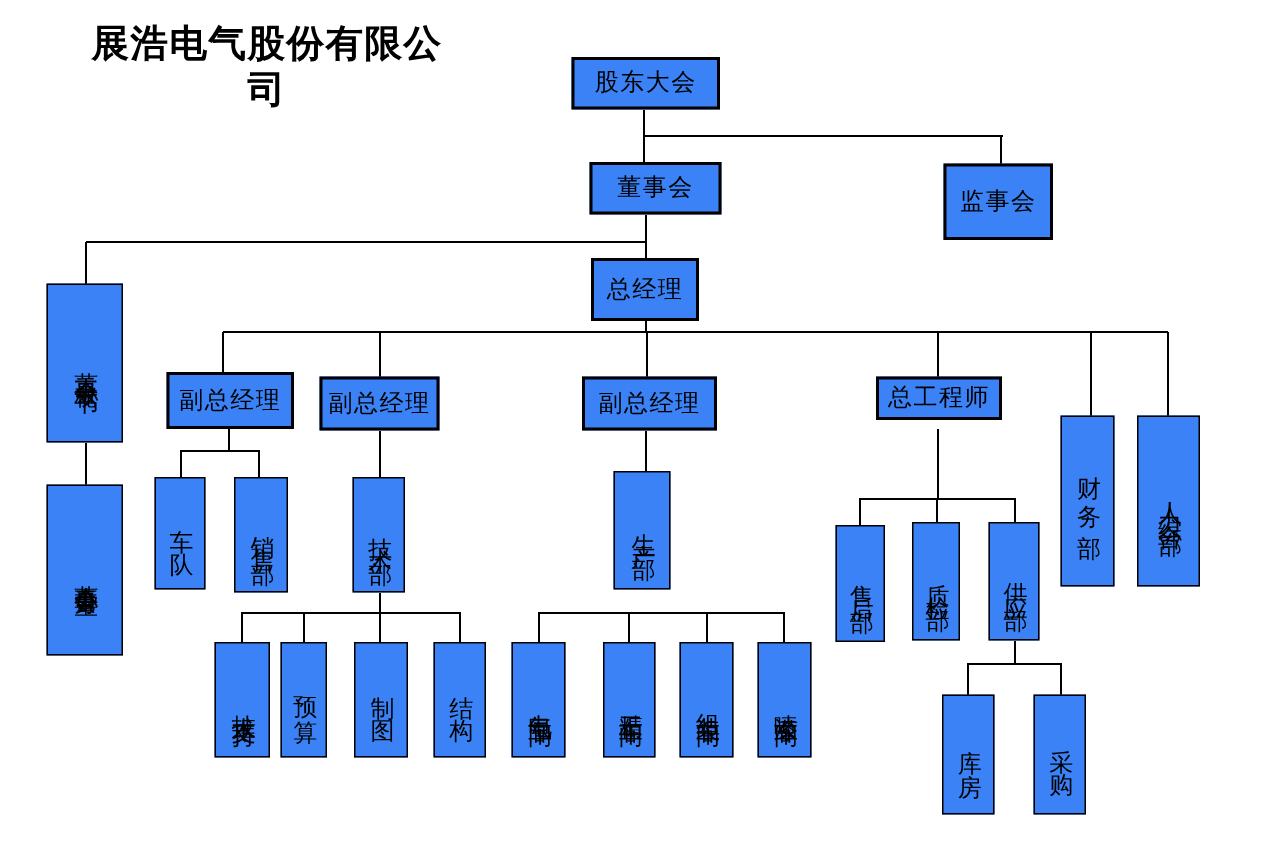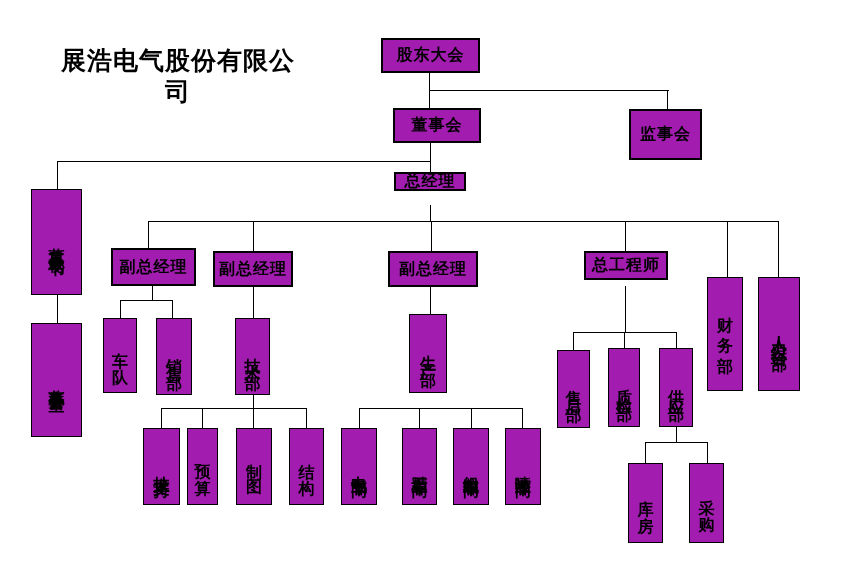--- a/index.html
+++ b/index.html
@@ -1,23 +1,23 @@
 <!DOCTYPE html>
 <html><head>
 <meta charset="utf-8">
 <style>
   html,body{margin:0;padding:0;background:#ffffff;}
   #canvas{
     position:relative;width:847px;height:561px;background:#ffffff;overflow:hidden;
     font-family:"Liberation Sans","DejaVu Sans",sans-serif;color:#000;
   }
   .title{position:absolute;left:50px;top:14px;width:256px;text-align:center;
-    font-weight:bold;font-size:25px;line-height:31px;letter-spacing:1px;margin-top:31px;}
-  .box{position:absolute;border:2px solid #000;background:#a21caf;box-sizing:border-box;
-    display:flex;align-items:center;justify-content:center;font-weight:bold;}
+    font-weight:bold;font-size:25px;line-height:31px;letter-spacing:1px;}
+  .box{position:absolute;border:2px solid #000;background:#3b82f6;box-sizing:border-box;
+    display:flex;align-items:center;justify-content:center;font-weight:normal;}
   .hbox{font-size:16px;letter-spacing:1px;white-space:nowrap;}
   .vbox{border-width:1.5px;}
   .vt{writing-mode:vertical-rl;text-orientation:upright;font-size:16px;line-height:1;}
   .ls1{letter-spacing:1px;}
   .ls2{letter-spacing:2px;}
   .ls3{letter-spacing:3px;}
   .ls5{letter-spacing:5px;}
   .ls8{letter-spacing:8px;}
   .ls16{letter-spacing:16px;}
   .ls20{letter-spacing:20px;}
@@ -81,21 +81,21 @@
     <line x1="707.5" y1="442" x2="707.5" y2="463"></line>
   </svg>
 
   <div class="title">
     <div>展浩电气股份有限公司</div>
   </div>
 
   <div class="box hbox" style="left:381px;top:38px;width:99px;height:35px">股东大会</div>
   <div class="box hbox" style="left:393px;top:108px;width:88px;height:35px">董事会</div>
   <div class="box hbox" style="left:629px;top:109px;width:73px;height:51px">监事会</div>
-  <div class="box hbox" style="left:394px;top:172px;width:72px;height:19px">总经理</div>
+  <div class="box hbox" style="left:394px;top:172px;width:72px;height:42px">总经理</div>
   <div class="box hbox" style="left:111px;top:248px;width:85px;height:38px">副总经理</div>
   <div class="box hbox" style="left:213px;top:251px;width:80px;height:36px">副总经理</div>
   <div class="box hbox" style="left:388px;top:251px;width:90px;height:36px">副总经理</div>
   <div class="box hbox" style="left:584px;top:251px;width:84px;height:29px">总工程师</div>
 
   <div class="box vbox" style="left:31px;top:189px;width:51px;height:106px">
     <span class="vt ls3">董事会秘书</span>
   </div>
   <div class="box vbox" style="left:31px;top:323px;width:51px;height:114px">
     <span class="vt ls1">董事会办公室</span>

